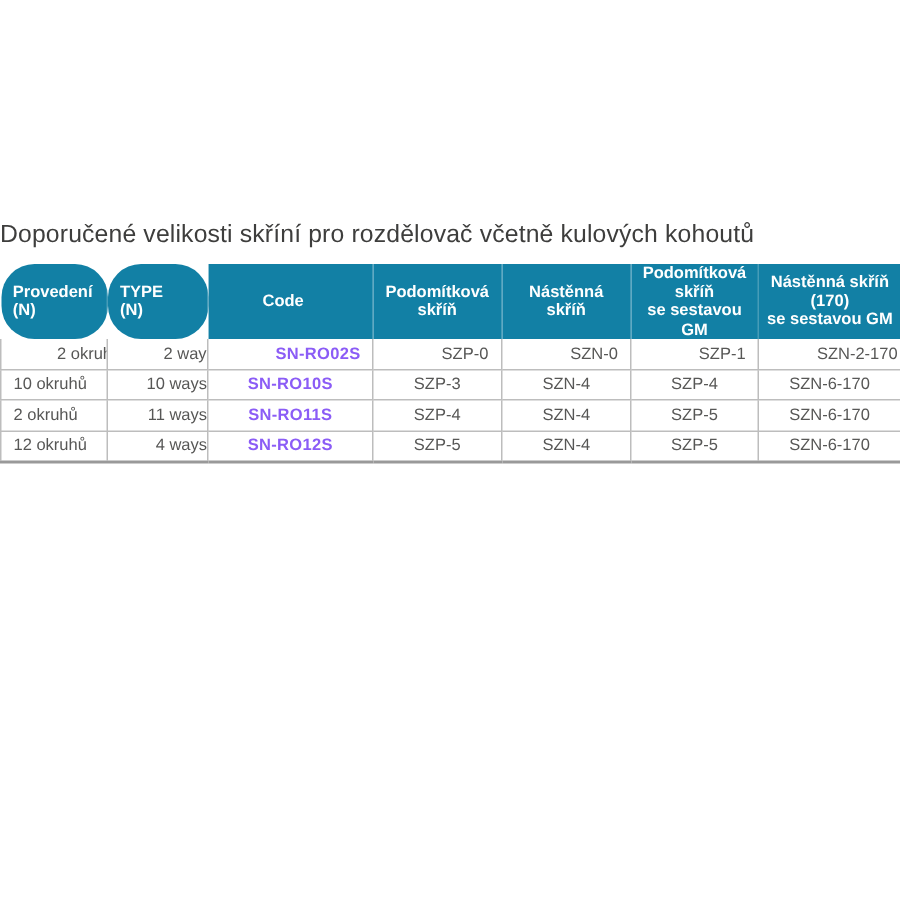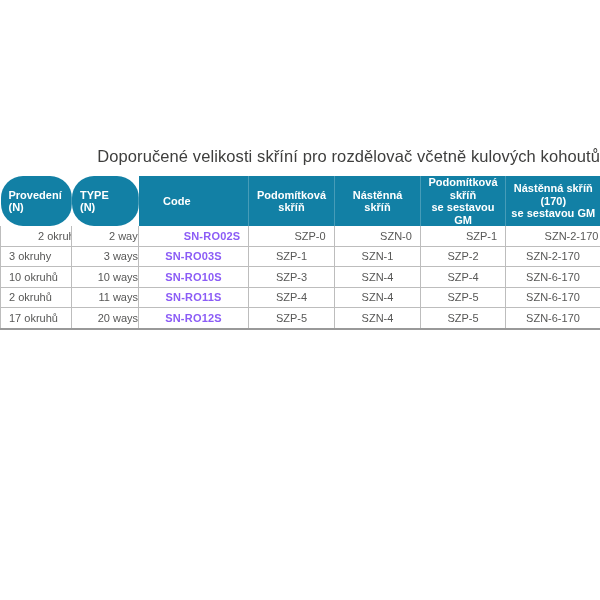--- a/index.html
+++ b/index.html
@@ -13,21 +13,21 @@
     height: 600px;
     background: #ffffff;
     font-family: "Liberation Sans", sans-serif;
     overflow: hidden;
   }
   .title {
     position: absolute;
     top: 146px;
     left: 0;
     width: 600px;
-    text-align: right;
+    text-align: left;
     font-size: 16.5px;
     line-height: 21px;
     color: #3e3e3d;
     letter-spacing: 0.1px;
   }
   table.sizes {
     position: absolute;
     top: 176px;
     left: 0;
     width: 600px;
@@ -50,21 +50,21 @@
     border-left: 1px solid rgba(255,255,255,0.22);
   }
   table.sizes thead th.col-0,
   table.sizes thead th.col-1 {
     text-align: left;
     padding-left: 8px;
     border-radius: 22px;
   }
   table.sizes thead th.col-2 {
     text-align: left;
-    padding-left: 24px;
+    padding-left: 36px;
   }
   table.sizes tbody td {
     height: 19.5px;
     padding: 0;
     font-size: 11px;
     color: #575756;
     text-align: center;
     vertical-align: middle;
     border: 1px solid #bdbdbd;
     background: #ffffff;
@@ -134,49 +134,40 @@
         <tr>
           <td class="col-0">2 okruhy</td>
           <td class="col-1">2 ways</td>
           <td class="col-2">SN-RO02S</td>
           <td class="col-3">SZP-0</td>
           <td class="col-4">SZN-0</td>
           <td class="col-5">SZP-1</td>
           <td class="col-6">SZN-2-170</td>
         </tr>
         <tr>
-          <td class="col-0">3 okruhy</td>
-          <td class="col-1">3 ways</td>
-          <td class="col-2">SN-RO03S</td>
-          <td class="col-3">SZP-1</td>
-          <td class="col-4">SZN-1</td>
-          <td class="col-5">SZP-2</td>
-          <td class="col-6">SZN-2-170</td>
-        </tr>
-        <tr>
           <td class="col-0">10 okruhů</td>
           <td class="col-1">10 ways</td>
           <td class="col-2">SN-RO10S</td>
           <td class="col-3">SZP-3</td>
           <td class="col-4">SZN-4</td>
           <td class="col-5">SZP-4</td>
           <td class="col-6">SZN-6-170</td>
         </tr>
         <tr>
           <td class="col-0">2 okruhů</td>
           <td class="col-1">11 ways</td>
           <td class="col-2">SN-RO11S</td>
           <td class="col-3">SZP-4</td>
           <td class="col-4">SZN-4</td>
           <td class="col-5">SZP-5</td>
           <td class="col-6">SZN-6-170</td>
         </tr>
         <tr>
-          <td class="col-0">17 okruhů</td>
-          <td class="col-1">20 ways</td>
+          <td class="col-0">12 okruhů</td>
+          <td class="col-1">4 ways</td>
           <td class="col-2">SN-RO12S</td>
           <td class="col-3">SZP-5</td>
           <td class="col-4">SZN-4</td>
           <td class="col-5">SZP-5</td>
           <td class="col-6">SZN-6-170</td>
         </tr>
       </tbody>
   </table>
 </div>
 

